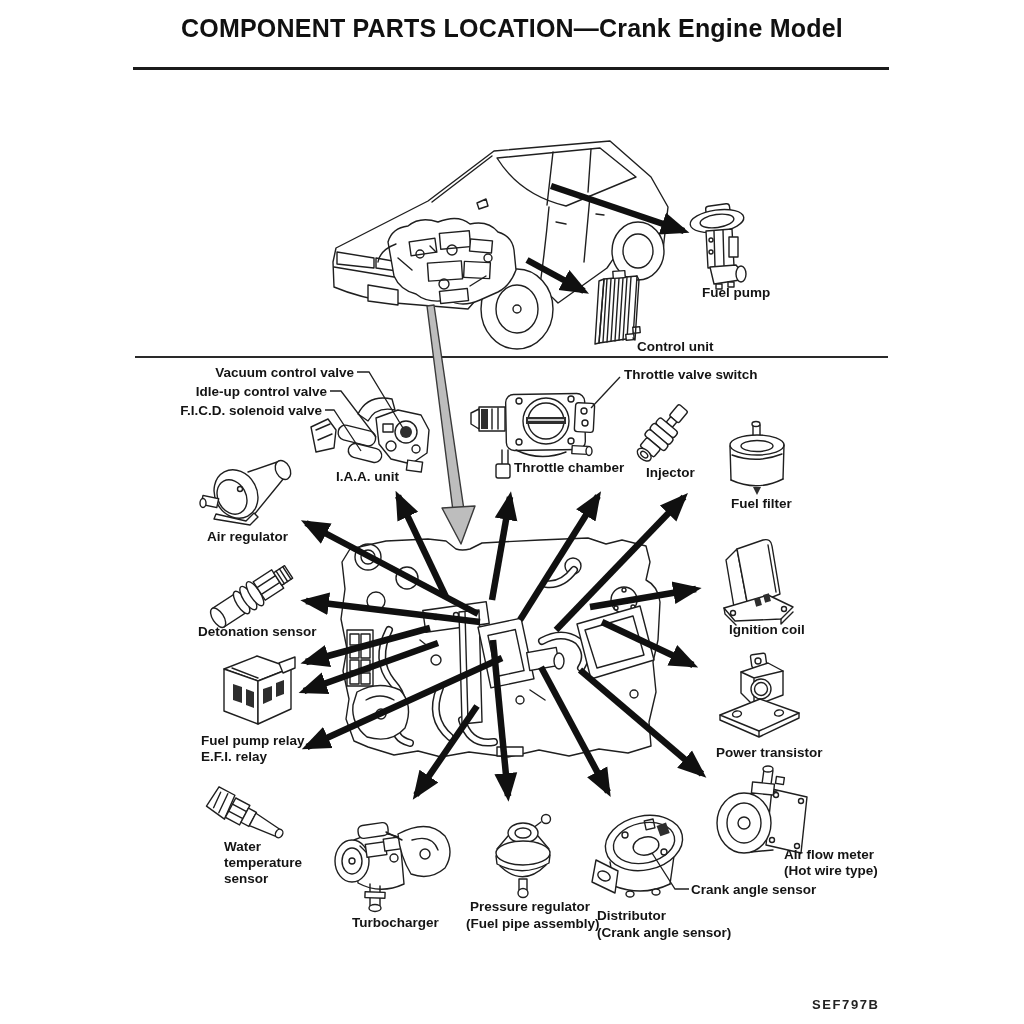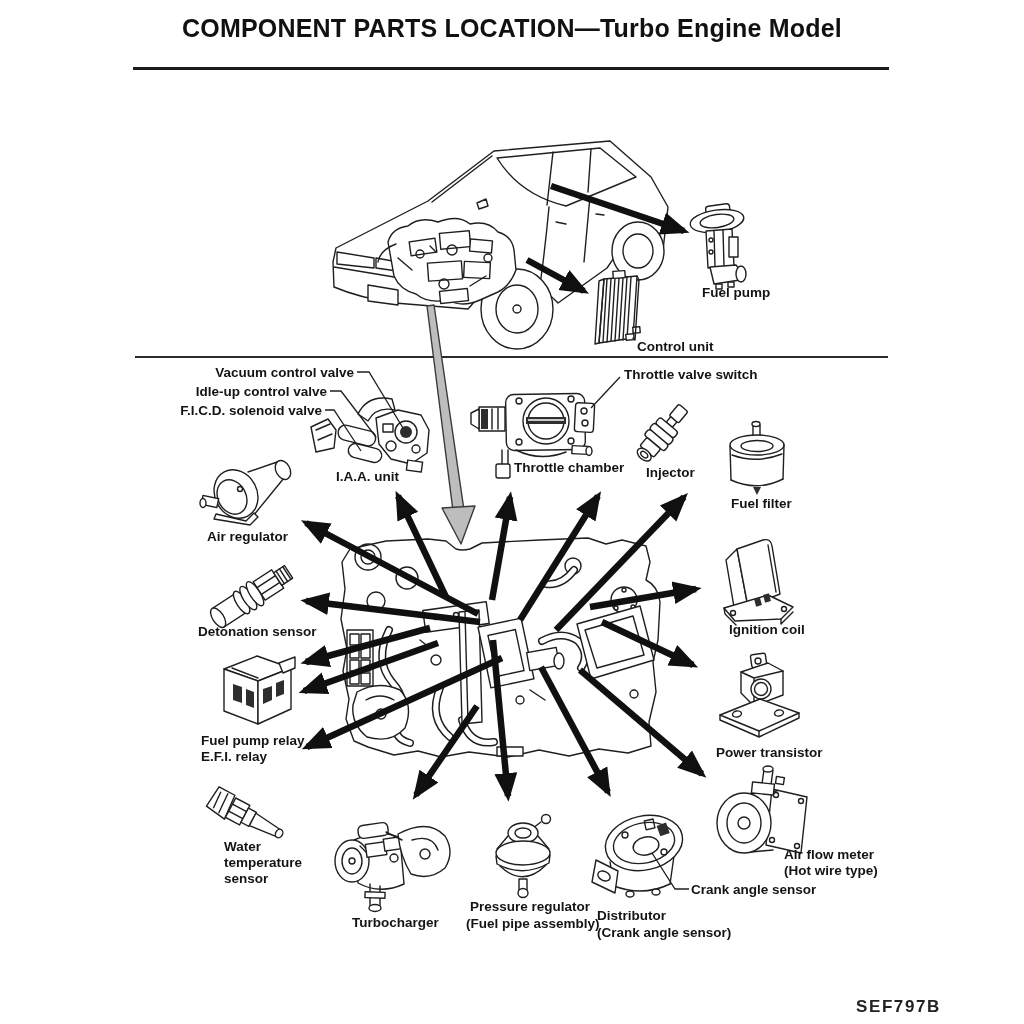--- a/index.html
+++ b/index.html
@@ -16,42 +16,42 @@
   }
   .title-rule {
     position:absolute; left:133px; top:67px; width:756px; height:3px;
     background:#1b1b1b;
   }
   .section-rule {
     position:absolute; left:135px; top:356px; width:753px; height:2px;
     background:#2a2a2a;
   }
   .fig-code {
-    position:absolute; left:856px; top:997px;
-    font-size:17px; font-weight:bold; letter-spacing:1.6px; color:#222;
+    position:absolute; left:812px; top:997px;
+    font-size:13px; font-weight:bold; letter-spacing:1.6px; color:#222;
   }
   svg.diagram { position:absolute; left:0; top:0; }
   .ln  { fill:none; stroke:#1f1f1f; stroke-width:1.4; stroke-linecap:round; stroke-linejoin:round; }
   .lnw { fill:#ffffff; stroke:#1f1f1f; stroke-width:1.4; stroke-linecap:round; stroke-linejoin:round; }
   .dk  { fill:#2e2e2e; stroke:none; }
   .arrow  { fill:none; stroke:#101010; stroke-width:6.5; marker-end:url(#ah); }
   .leader { fill:none; stroke:#1f1f1f; stroke-width:1.3; }
   .tube  { fill:none; stroke:#1f1f1f; stroke-width:8; stroke-linecap:round; }
   .tube2 { fill:none; stroke:#ffffff; stroke-width:5; stroke-linecap:round; }
   .gray { fill:#bdbdbd; stroke:#3a3a3a; stroke-width:1.4; stroke-linejoin:round; }
   text.lbl {
     font-family:"Liberation Sans", sans-serif;
     font-size:13.5px; font-weight:bold; fill:#141414;
   }
   text.lbl.end { text-anchor:end; }
 </style>
 </head>
 <body>
 
-<div class="page-title">COMPONENT PARTS LOCATION—Turbo Engine Model</div>
+<div class="page-title">COMPONENT PARTS LOCATION—Crank Engine Model</div>
 <div class="title-rule"></div>
 <div class="section-rule"></div>
 <div class="fig-code">SEF797B</div>
 
 <svg class="diagram" width="1024" height="1024" viewBox="0 0 1024 1024">
   <defs>
     <marker id="ah" viewBox="0 0 10 10" refX="8" refY="5" markerWidth="4.4" markerHeight="4.4" orient="auto-start-reverse">
       <path d="M0,1 L10,5 L0,9 Z" fill="#101010"></path>
     </marker>
   </defs>

